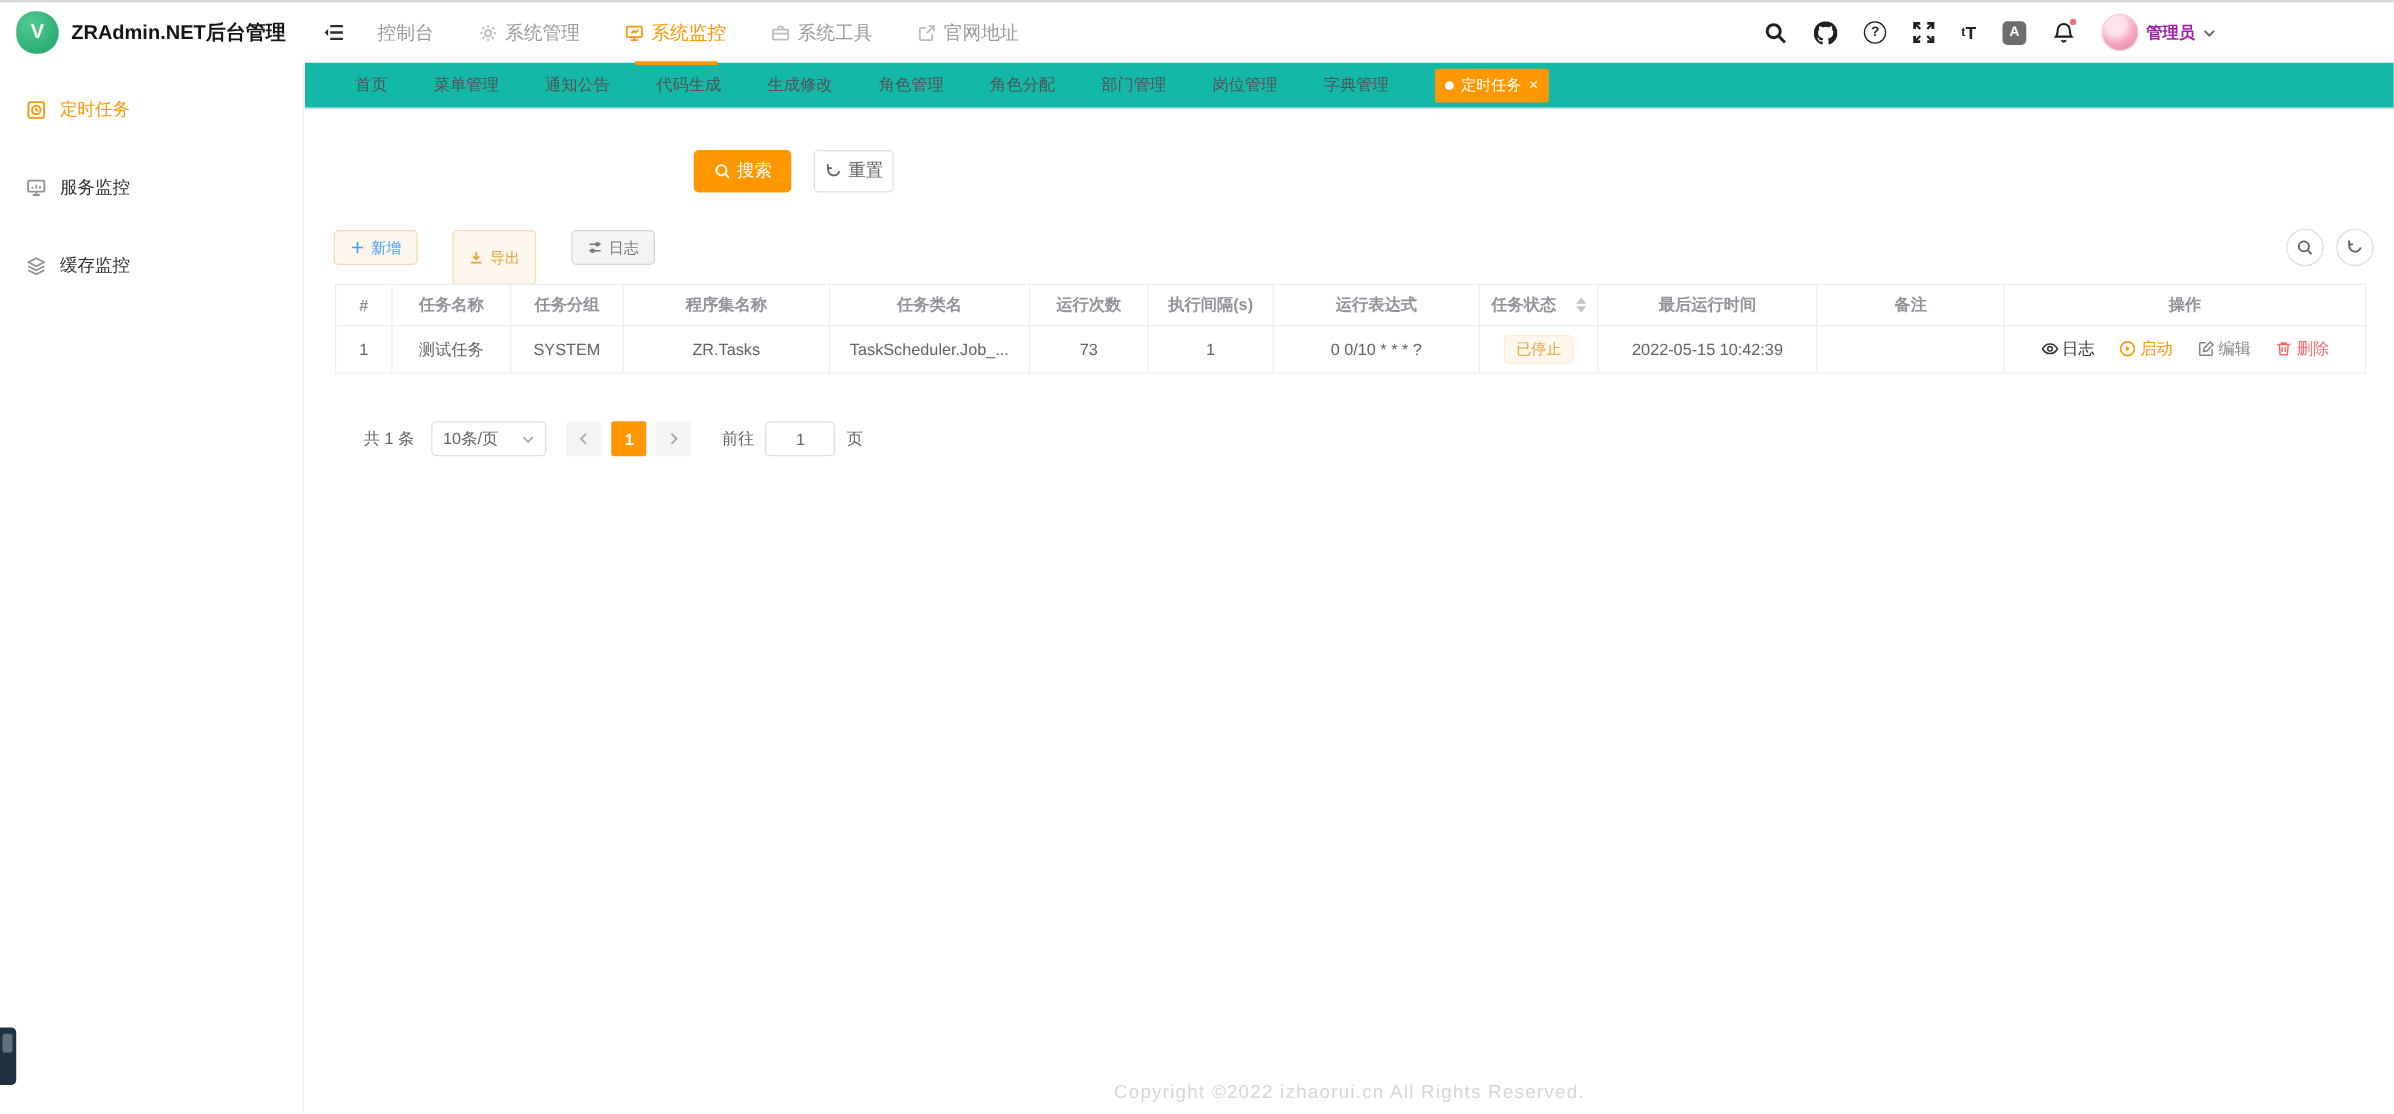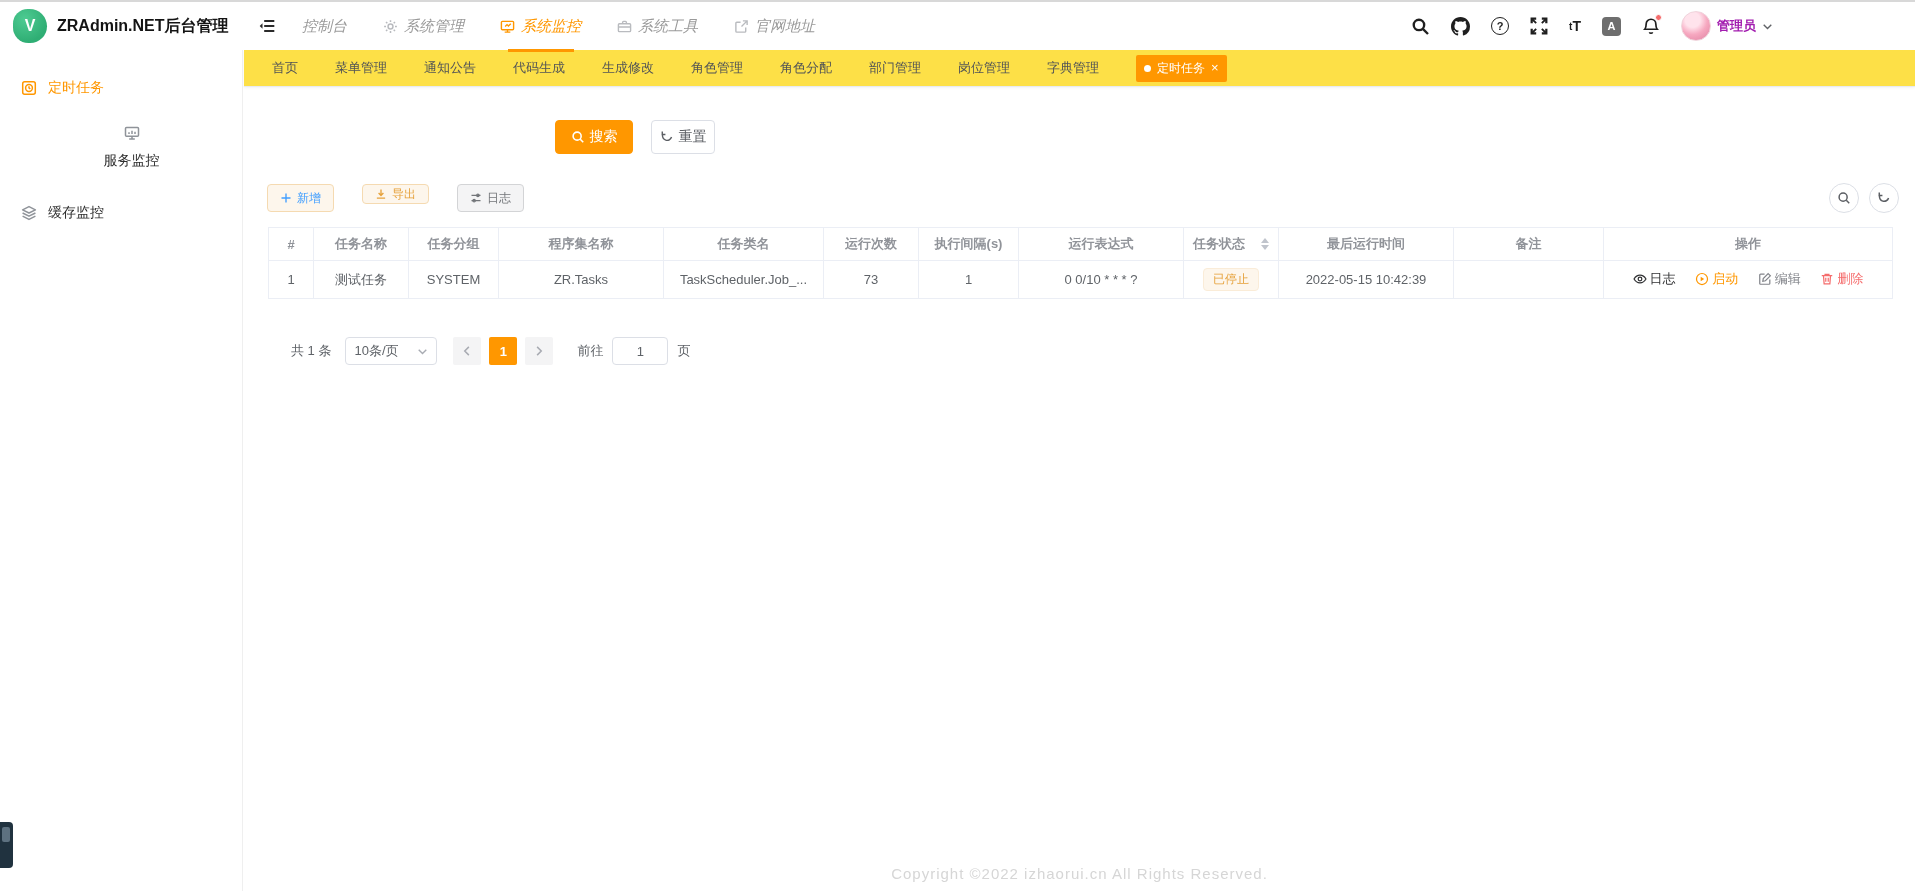--- a/index.html
+++ b/index.html
@@ -18,21 +18,21 @@
   .topbar { position:absolute; left:0; top:0; width:1915px; height:48px; background:#fff; z-index:6; }
   .logo-area { position:absolute; left:0; top:0; width:243px; height:48px; display:flex; align-items:center; padding-left:13px; background:#fff; }
   .logo {
     width:34px; height:34px; border-radius:46% 54% 52% 48%;
     background: radial-gradient(circle at 35% 30%, #4ecb92, #2fae74 70%);
     display:flex; align-items:center; justify-content:center;
     color:#fff; font-weight:bold; font-size:16px; flex:0 0 auto;
   }
   .app-title { margin-left:10px; font-size:16px; font-weight:bold; color:#141414; white-space:nowrap;text-align:center; }
   .collapse-btn { position:absolute; left:258px; top:15px; color:#2b2b2b; cursor:pointer; }
-  .topnav { position:absolute; left:302px; top:0; height:48px; display:flex; align-items:stretch; gap:36px;font-style:italic; }
+  .topnav { position:absolute; left:302px; top:0; height:48px; display:flex; align-items:stretch; gap:36px; }
   .nav-item { display:flex; align-items:center; gap:6px; font-size:15px; color:#9a9a9a; cursor:pointer; position:relative; }
   .nav-item .nico { color:#b9bbbf; }
   .nav-item.active { color:#ff9700; }
   .nav-item.active .nico { color:#ff9700; }
   .nav-item.active::after { content:""; position:absolute; left:50%; transform:translateX(-50%); bottom:-2px; width:66px; height:3px; background:#ff9700; }
   .top-actions { position:absolute; right:142px; top:0; height:48px; display:flex; align-items:center; gap:21px; }
   .ticon { color:#1f1f1f; cursor:pointer; display:flex; align-items:center; }
   .q-circle { width:18px; height:18px; border:1.6px solid #1f1f1f; border-radius:50%; font-size:11px; font-weight:bold; display:flex; align-items:center; justify-content:center; }
   .fontsize-ic { font-weight:bold; font-size:14px; letter-spacing:0; }
   .fontsize-ic i { font-style:normal; font-size:10px; }
@@ -43,42 +43,42 @@
     background: radial-gradient(circle at 38% 28%, #ffe3ec 0 28%, #f6a8c0 55%, #df7fa0 100%); }
   .user-wrap { display:flex; align-items:center; gap:6px; cursor:pointer; }
   .username { font-size:13px; color:#a21caf; font-weight:bold;text-align:right; }
 
   
   .sidebar { position:absolute; left:0; top:48px; width:243px; height:841px; background:#fff; border-right:1px solid #efefef; z-index:5; }
   .side-item { position:absolute; left:0; width:100%; height:50px; display:flex; align-items:center; gap:11px; padding-left:21px; font-size:14px; color:#2d2d2d; cursor:pointer; }
   .side-item .sico { color:#8f9399; }
   .side-item.active { color:#ff9700; }
   .side-item.active .sico { color:#ff9700; }
-  .si-0 { top:13px; } .si-1 { top:75px;flex-direction:column; } .si-2 { top:138px; }
-
-  
-  .tagbar { position:absolute; left:244px; top:48px; width:1671px; height:37px; background:#fde047;
+  .si-0 { top:13px; } .si-1 { top:75px; } .si-2 { top:138px; }
+
+  
+  .tagbar { position:absolute; left:244px; top:48px; width:1671px; height:37px; background:#14b8a6;
     border-bottom:1px solid #e8ebf1; box-shadow:0 1px 3px rgba(0,0,0,.05);
-    display:flex; align-items:center; gap:37px; padding-left:28px; z-index:4; }
+    display:flex; align-items:center; gap:37px; padding-left:40px; z-index:4; }
   .tag { font-size:13px; color:#515356; cursor:pointer; white-space:nowrap; }
   .tag.active { background:#ff9700; color:#fff; font-size:12px; padding:5px 8px; border-radius:2px; display:flex; align-items:center; gap:6px; }
   .tag-dot { width:7px; height:7px; border-radius:50%; background:#fff; }
   .tag-close { font-size:13px; line-height:10px; cursor:pointer; }
 
   
   .content { position:absolute; left:244px; top:85px; width:1671px; height:806px; background:#fff; }
 
   .search-input { position:absolute; left:24px; top:33px; width:251px; height:34px; border:1px solid #dcdfe6; border-radius:4px; padding:0 13px; font-size:13px; color:#606266; outline:none; font-family:inherit; }
   .search-input::placeholder { color:#bfc4cc; }
   .btn { display:flex; align-items:center; justify-content:center; gap:5px; border-radius:4px; cursor:pointer; font-family:inherit; }
   .btn-search { position:absolute; left:311px; top:33px; width:78px; height:34px; background:#ff9700; border:1px solid #ff9700; color:#fff; font-size:14px; }
   .btn-reset { position:absolute; left:407px; top:33px; width:64px; height:34px; background:#fff; border:1px solid #dcdfe6; color:#5b5e63; font-size:14px; }
 
   .btn-add    { position:absolute; left:23px;  top:97px; width:67px; height:28px; background:#fdf6ec; border:1px solid #f5dab1; color:#409eff; font-size:12px;font-family:Liberation Mono, monospace; }
-  .btn-export { position:absolute; left:118px; top:97px; width:67px; height:20px; background:#fdf6ec; border:1px solid #f5dab1; color:#e6a23c; font-size:12px; }
+  .btn-export { position:absolute; left:118px; top:97px; width:67px; height:44px; background:#fdf6ec; border:1px solid #f5dab1; color:#e6a23c; font-size:12px; }
   .btn-log    { position:absolute; left:213px; top:97px; width:67px; height:28px; background:#f4f4f5; border:1px solid #d3d4d6; color:#73767a; font-size:12px; }
   .circle-btn { position:absolute; top:96px; width:30px; height:30px; border:1px solid #dcdfe6; border-radius:50%; background:#fff; color:#5b5e63; display:flex; align-items:center; justify-content:center; cursor:pointer; }
   .cb-search { left:1585px; } .cb-refresh { left:1625px; }
 
   
   .task-table { position:absolute; left:24px; top:140px; width:1624px; border-collapse:collapse; table-layout:fixed; }
   .task-table th { height:33px; font-size:13px; color:#909399; font-weight:bold; border:1px solid #ebeef5; background:#fff; text-align:center; }
   .task-table td { height:38px; font-size:13px; color:#5f6368; border:1px solid #ebeef5; text-align:center; white-space:nowrap; overflow:hidden; text-overflow:ellipsis; }
   .th-flex { display:flex; align-items:center; justify-content:center; gap:16px; }
   .sort-carets { display:inline-flex; flex-direction:column; gap:2px; cursor:pointer; }

